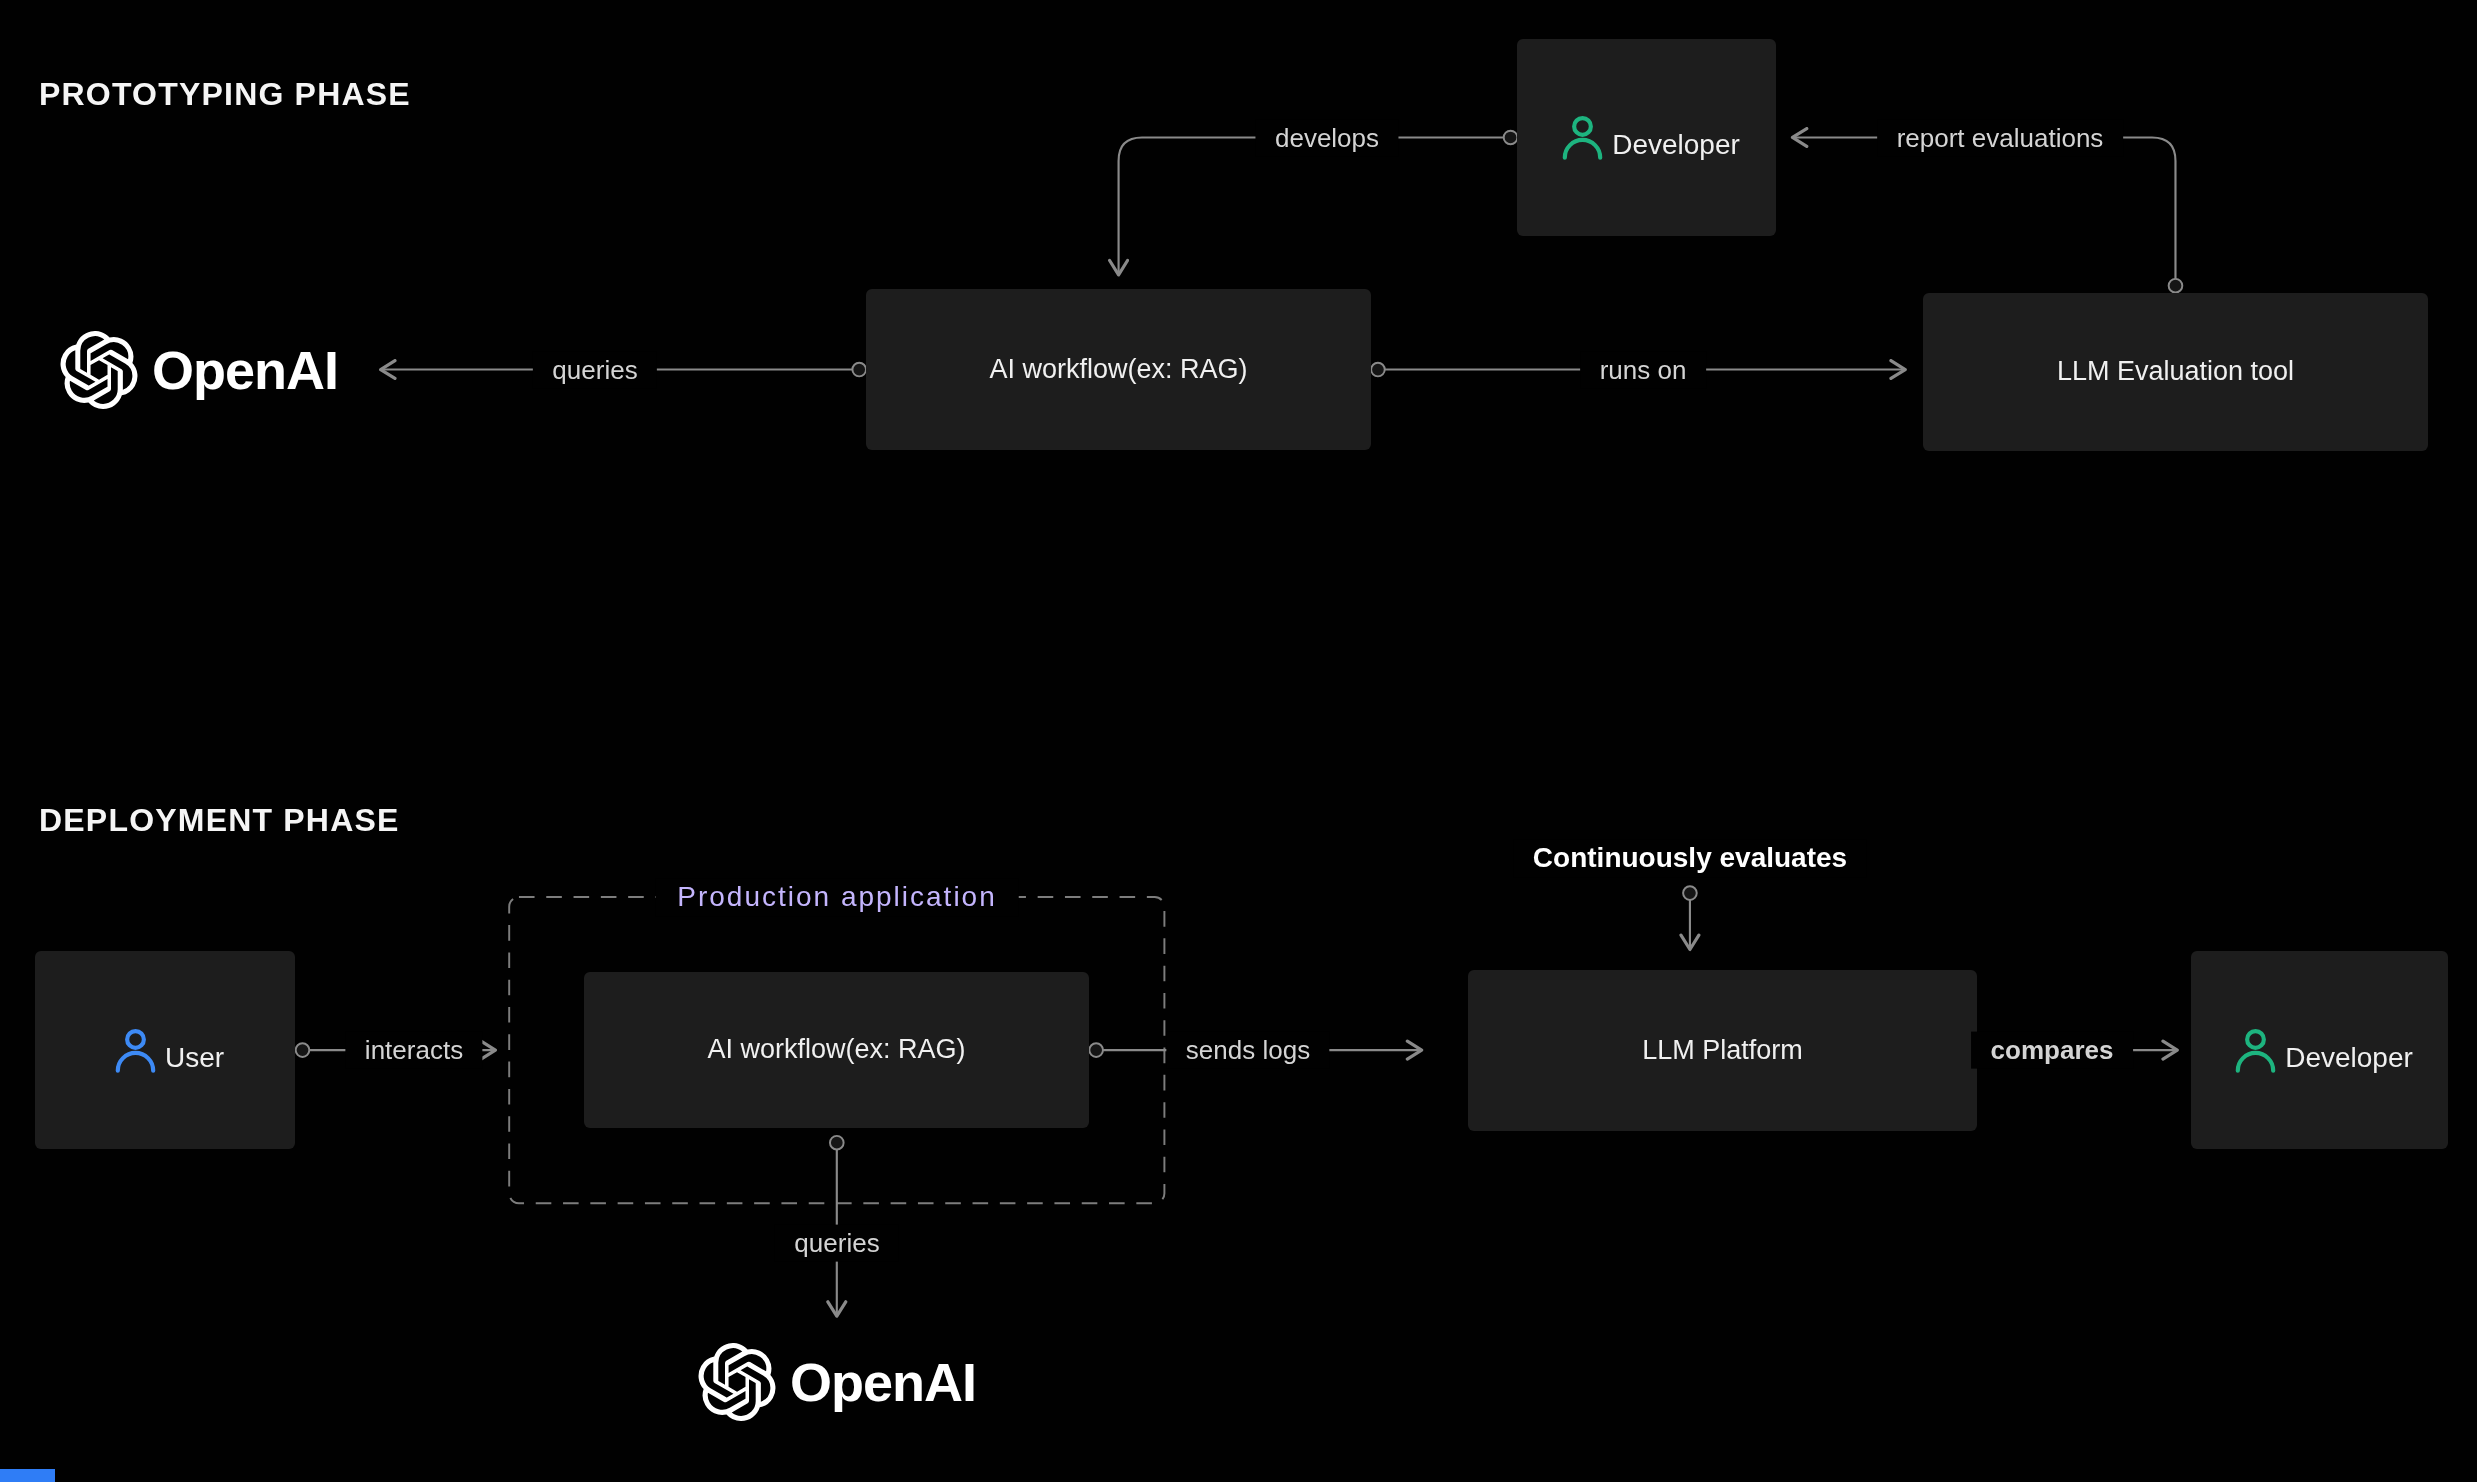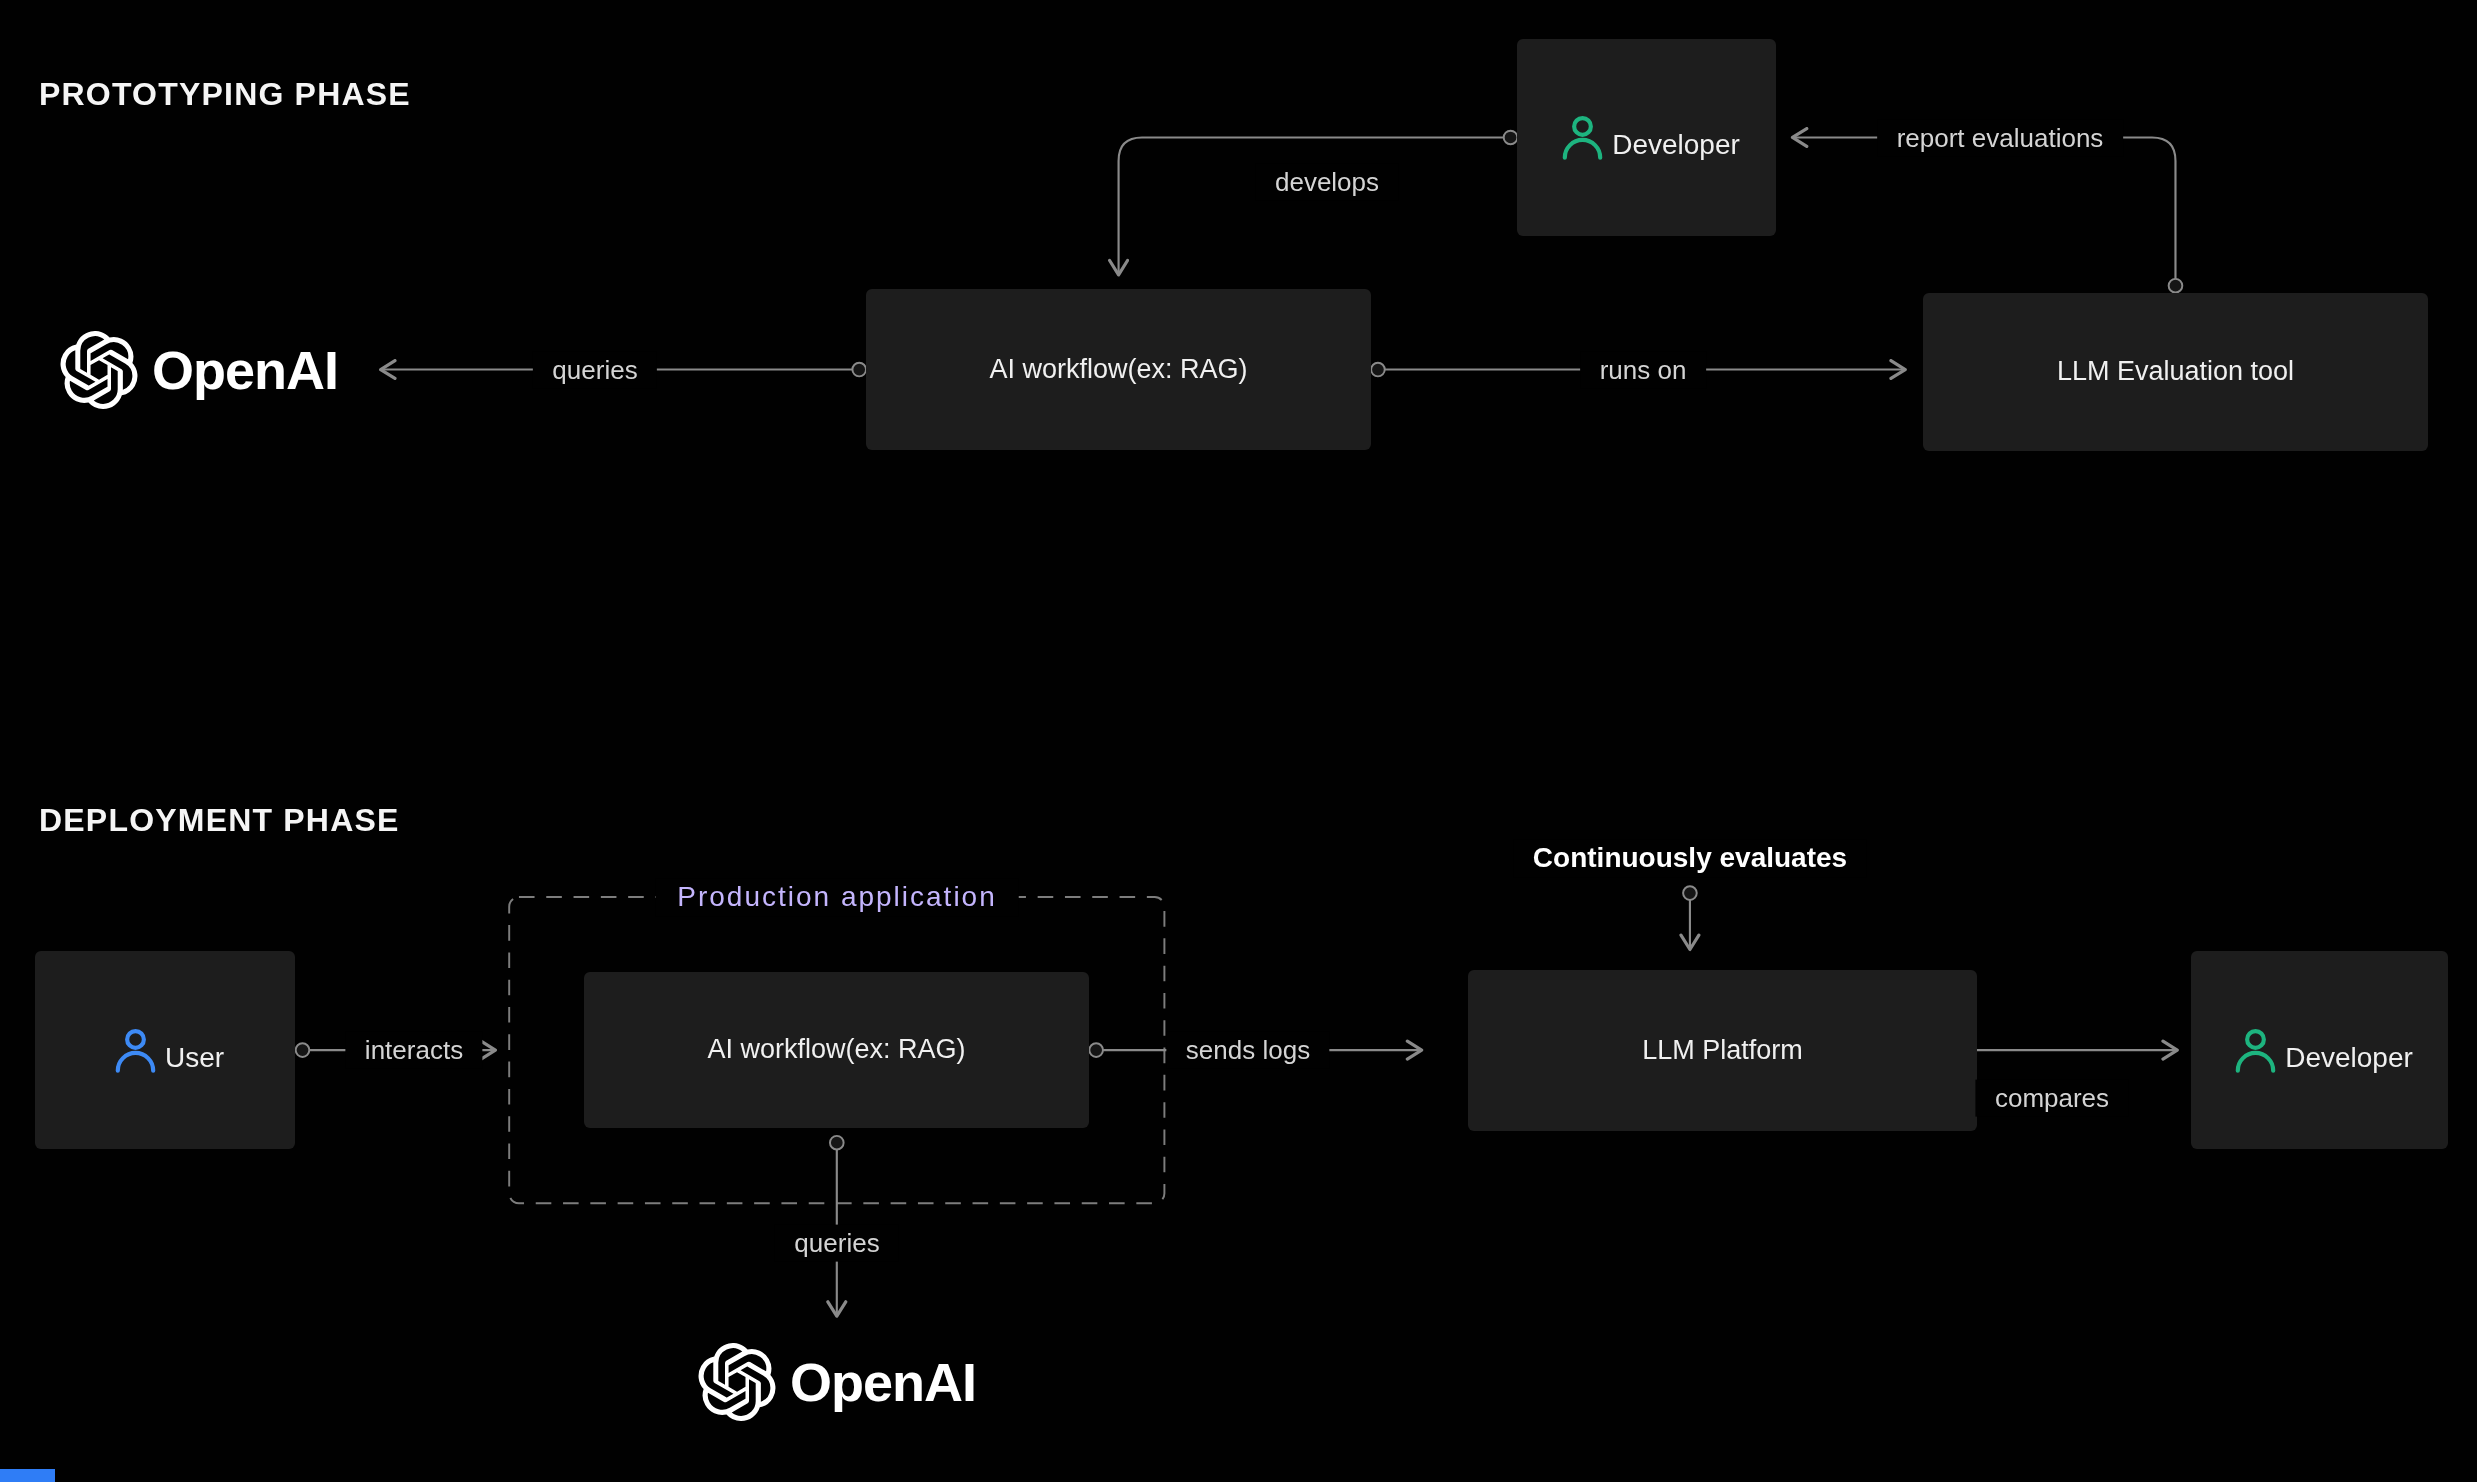--- a/index.html
+++ b/index.html
@@ -136,21 +136,21 @@
 
   <div class="openai-cluster" style="left:60px;top:328px;height:84px;">
     <span class="openai-mark">
       <svg viewBox="0 0 24 24" fill="#ffffff" aria-hidden="true">
         <path d="M22.2819 9.8211a5.9847 5.9847 0 0 0-.5157-4.9108 6.0462 6.0462 0 0 0-6.5098-2.9A6.0651 6.0651 0 0 0 4.9807 4.1818a5.9847 5.9847 0 0 0-3.9977 2.9 6.0462 6.0462 0 0 0 .7427 7.0966 5.98 5.98 0 0 0 .511 4.9107 6.051 6.051 0 0 0 6.5146 2.9001A5.9847 5.9847 0 0 0 13.2599 24a6.0557 6.0557 0 0 0 5.7718-4.2058 5.9894 5.9894 0 0 0 3.9977-2.9001 6.0557 6.0557 0 0 0-.7475-7.073zm-9.022 12.6081a4.4755 4.4755 0 0 1-2.8764-1.0408l.1419-.0804 4.7783-2.7582a.7948.7948 0 0 0 .3927-.6813v-6.7369l2.02 1.1686a.071.071 0 0 1 .038.052v5.5826a4.504 4.504 0 0 1-4.4945 4.4944zm-9.6607-4.1254a4.4708 4.4708 0 0 1-.5346-3.0137l.142.0852 4.783 2.7582a.7712.7712 0 0 0 .7806 0l5.8428-3.3685v2.3324a.0804.0804 0 0 1-.0332.0615L9.74 19.9502a4.4992 4.4992 0 0 1-6.1408-1.6464zM2.3408 7.8956a4.485 4.485 0 0 1 2.3655-1.9728V11.6a.7664.7664 0 0 0 .3879.6765l5.8144 3.3543-2.0201 1.1685a.0757.0757 0 0 1-.071 0l-4.8303-2.7865A4.504 4.504 0 0 1 2.3408 7.8956zm16.5963 3.8558L13.1038 8.364 15.1192 7.2a.0757.0757 0 0 1 .071 0l4.8303 2.7913a4.4944 4.4944 0 0 1-.6765 8.1042v-5.6772a.79.79 0 0 0-.407-.667zm2.0107-3.0231l-.142-.0852-4.7735-2.7818a.7759.7759 0 0 0-.7854 0L9.409 9.2297V6.8974a.0662.0662 0 0 1 .0284-.0615l4.8303-2.7866a4.4992 4.4992 0 0 1 6.6802 4.66zM8.3065 12.863l-2.02-1.1638a.0804.0804 0 0 1-.038-.0567V6.0742a4.4992 4.4992 0 0 1 7.3757-3.4537l-.142.0805L8.704 5.459a.7948.7948 0 0 0-.3927.6813zm1.0976-2.3654l2.602-1.4998 2.6069 1.4998v2.9994l-2.5974 1.4997-2.6067-1.4997z"></path>
       </svg>
     </span>
     <span class="openai-word">OpenAI</span>
   </div>
 
-  <div class="edge-label" style="left:1327px;top:138px;margin-top:44px;">develops</div>
+  <div class="edge-label" style="left:1327px;top:138px;">develops</div>
   <div class="edge-label" style="left:2000px;top:138px;">report evaluations</div>
   <div class="edge-label" style="left:595px;top:370px;">queries</div>
   <div class="edge-label" style="left:1643px;top:370px;">runs on</div>
 
   <div class="node" style="left:35px;top:951px;width:260px;height:198px;">
     <span class="person-icon user-blue">
       <svg viewBox="0 0 24 24" fill="none" stroke="currentColor" stroke-width="1.7" stroke-linecap="round" stroke-linejoin="round">
         <circle cx="12" cy="7.5" r="3.4"></circle>
         <path d="M4.8 20.2 a7.2 7.2 0 0 1 14.4 0"></path>
       </svg>
@@ -183,20 +183,20 @@
     <span class="openai-mark">
       <svg viewBox="0 0 24 24" fill="#ffffff" aria-hidden="true">
         <path d="M22.2819 9.8211a5.9847 5.9847 0 0 0-.5157-4.9108 6.0462 6.0462 0 0 0-6.5098-2.9A6.0651 6.0651 0 0 0 4.9807 4.1818a5.9847 5.9847 0 0 0-3.9977 2.9 6.0462 6.0462 0 0 0 .7427 7.0966 5.98 5.98 0 0 0 .511 4.9107 6.051 6.051 0 0 0 6.5146 2.9001A5.9847 5.9847 0 0 0 13.2599 24a6.0557 6.0557 0 0 0 5.7718-4.2058 5.9894 5.9894 0 0 0 3.9977-2.9001 6.0557 6.0557 0 0 0-.7475-7.073zm-9.022 12.6081a4.4755 4.4755 0 0 1-2.8764-1.0408l.1419-.0804 4.7783-2.7582a.7948.7948 0 0 0 .3927-.6813v-6.7369l2.02 1.1686a.071.071 0 0 1 .038.052v5.5826a4.504 4.504 0 0 1-4.4945 4.4944zm-9.6607-4.1254a4.4708 4.4708 0 0 1-.5346-3.0137l.142.0852 4.783 2.7582a.7712.7712 0 0 0 .7806 0l5.8428-3.3685v2.3324a.0804.0804 0 0 1-.0332.0615L9.74 19.9502a4.4992 4.4992 0 0 1-6.1408-1.6464zM2.3408 7.8956a4.485 4.485 0 0 1 2.3655-1.9728V11.6a.7664.7664 0 0 0 .3879.6765l5.8144 3.3543-2.0201 1.1685a.0757.0757 0 0 1-.071 0l-4.8303-2.7865A4.504 4.504 0 0 1 2.3408 7.8956zm16.5963 3.8558L13.1038 8.364 15.1192 7.2a.0757.0757 0 0 1 .071 0l4.8303 2.7913a4.4944 4.4944 0 0 1-.6765 8.1042v-5.6772a.79.79 0 0 0-.407-.667zm2.0107-3.0231l-.142-.0852-4.7735-2.7818a.7759.7759 0 0 0-.7854 0L9.409 9.2297V6.8974a.0662.0662 0 0 1 .0284-.0615l4.8303-2.7866a4.4992 4.4992 0 0 1 6.6802 4.66zM8.3065 12.863l-2.02-1.1638a.0804.0804 0 0 1-.038-.0567V6.0742a4.4992 4.4992 0 0 1 7.3757-3.4537l-.142.0805L8.704 5.459a.7948.7948 0 0 0-.3927.6813zm1.0976-2.3654l2.602-1.4998 2.6069 1.4998v2.9994l-2.5974 1.4997-2.6067-1.4997z"></path>
       </svg>
     </span>
     <span class="openai-word">OpenAI</span>
   </div>
 
   <div class="edge-label" style="left:414px;top:1050px;">interacts</div>
   <div class="edge-label" style="left:1248px;top:1050px;">sends logs</div>
-  <div class="edge-label" style="left:2052px;top:1098px;">compares</div>
+  <div class="edge-label" style="left:2052px;top:1050px;font-weight:bold;">compares</div>
   <div class="edge-label" style="left:837px;top:1243px;">queries</div>
   <div class="edge-label bold-white" style="left:1690px;top:858px;">Continuously evaluates</div>
 
   <div class="bottom-strip"></div>
 
 </div>
 
 
 </body></html>

